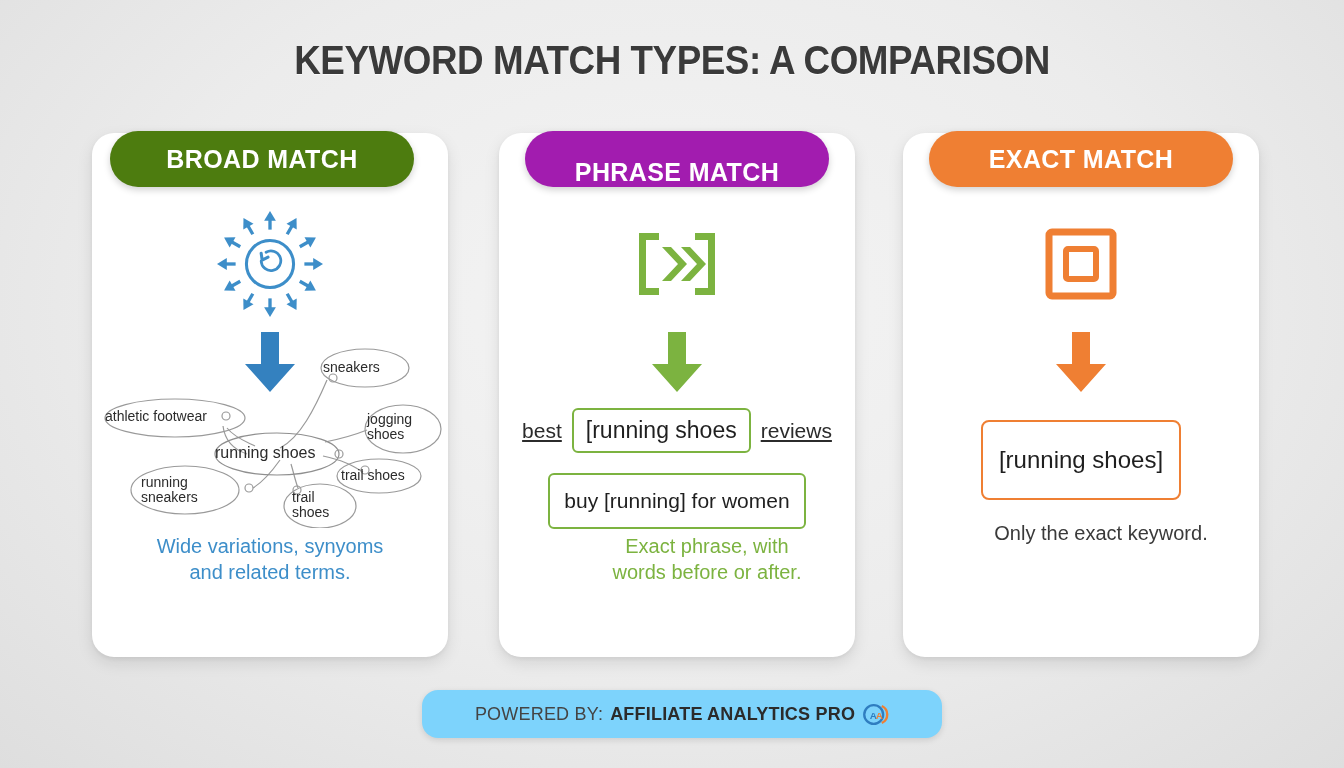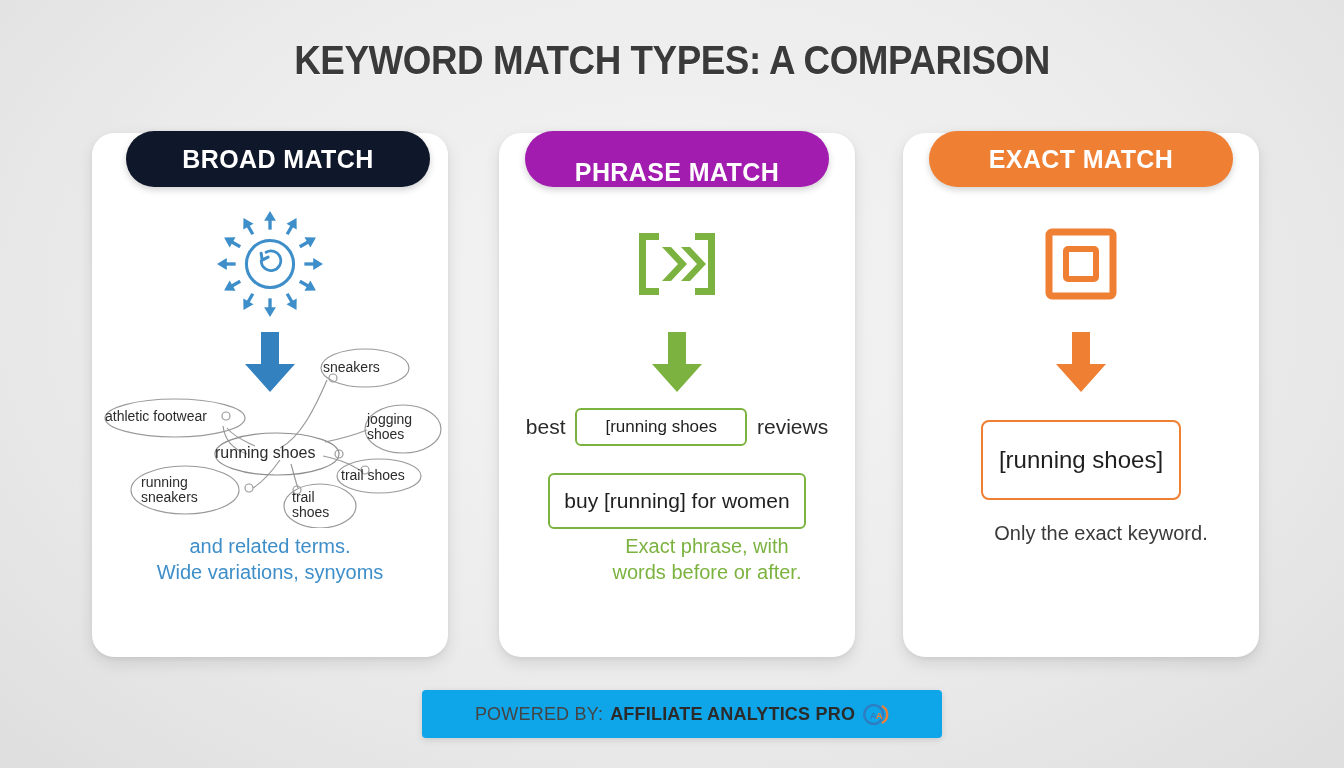--- a/index.html
+++ b/index.html
@@ -48,21 +48,21 @@
     height: 56px;
     border-radius: 28px;
     display: flex; align-items: center; justify-content: center;
     color: #ffffff;
     font-size: 25px;
     font-weight: bold;
     letter-spacing: 0.4px;
     box-shadow: 0 3px 7px rgba(0,0,0,0.18);
     z-index: 5;
   }
-  #pill-broad  { left: 126px; width: 304px; background: #0f172a; }
+  #pill-broad  { left: 110px; width: 304px; background: #4d7c0f; }
   #pill-phrase { left: 525px; width: 304px; background: #a21caf; align-items: flex-end; }
   #pill-exact  { left: 929px; width: 304px; background: #ef7f33; }
 
   
   .icon-slot {
     position: absolute;
     top: 205px;
     width: 356px;
     height: 118px;
     display: flex; align-items: center; justify-content: center;
@@ -111,27 +111,27 @@
   #cap-phrase { left: 499px; color: #7cb340; padding-left: 30px; }
   #cap-exact  { left: 903px; color: #3a3a3a; top: 520px; padding-left: 20px; }
 
   
   #phrase-line1 {
     position: absolute;
     left: 499px; top: 408px; width: 356px;
     display: flex; align-items: center; justify-content: center;
     font-size: 21px; color: #2b2b2b;
   }
-  #phrase-line1 .outside { padding: 0 10px; }
+  #phrase-line1 .outside { padding: 0 10px; text-decoration: underline; }
   .hl-box {
     border: 2px solid #7cb340;
     border-radius: 6px;
     background: #ffffff;
-    padding: 7px 28px;
-    font-size: 17px;
+    padding: 7px 12px;
+    font-size: 23px;
     color: #1f1f1f;
     white-space: nowrap;
   }
   #phrase-line2 {
     position: absolute;
     left: 499px; top: 473px; width: 356px;
     display: flex; align-items: center; justify-content: center;
   }
   #phrase-line2 .hl-box { font-size: 21px; padding: 14px 14px; }
 
@@ -149,22 +149,22 @@
     font-size: 24px;
     color: #1f1f1f;
     white-space: nowrap;
   }
 
   
   #footer {
     position: absolute;
     left: 422px; top: 690px;
     width: 520px; height: 48px;
-    background: #0ea5e9;
-    border-radius: 4px;
+    background: #7dd3fc;
+    border-radius: 16px;
     box-shadow: 0 2px 6px rgba(0,0,0,0.12);
     display: flex; align-items: center; justify-content: center;
     gap: 7px;
   }
   #footer .fprefix { font-size: 18px; color: #444444; letter-spacing: 0.2px; }
   #footer .fbrand  { font-size: 18px; color: #2b2b2b; font-weight: bold; letter-spacing: 0.2px; }
 </style>
 </head>
 <body>
 
@@ -278,22 +278,22 @@
     <div class="wc-label" style="left:120px; top:107px; width:104px; font-size:16px;">running shoes</div>
     <div class="wc-label" style="left:10px; top:71px; width:140px; font-size:14px;">athletic footwear</div>
     <div class="wc-label" style="left:228px; top:22px; width:84px; font-size:14px;">sneakers</div>
     <div class="wc-label" style="left:272px; top:74px; width:72px; font-size:14px;">jogging shoes</div>
     <div class="wc-label" style="left:246px; top:130px; width:78px; font-size:14px;">trail shoes</div>
     <div class="wc-label" style="left:197px; top:152px; width:56px; font-size:14px;">trail shoes</div>
     <div class="wc-label" style="left:46px; top:137px; width:90px; font-size:14px;">running sneakers</div>
   </div>
 
   <div class="caption" id="cap-broad">
+    <div>Wide variations, synyoms</div>
     <div>and related terms.</div>
-    <div>Wide variations, synyoms</div>
   </div>
 
   <div class="card" id="card-phrase"></div>
 
   <div class="pill" id="pill-phrase">
     <span>PHRASE MATCH</span>
   </div>
 
   <div class="icon-slot" id="icon-phrase">
     <svg width="80" height="66" viewBox="0 0 80 66" aria-hidden="true">

